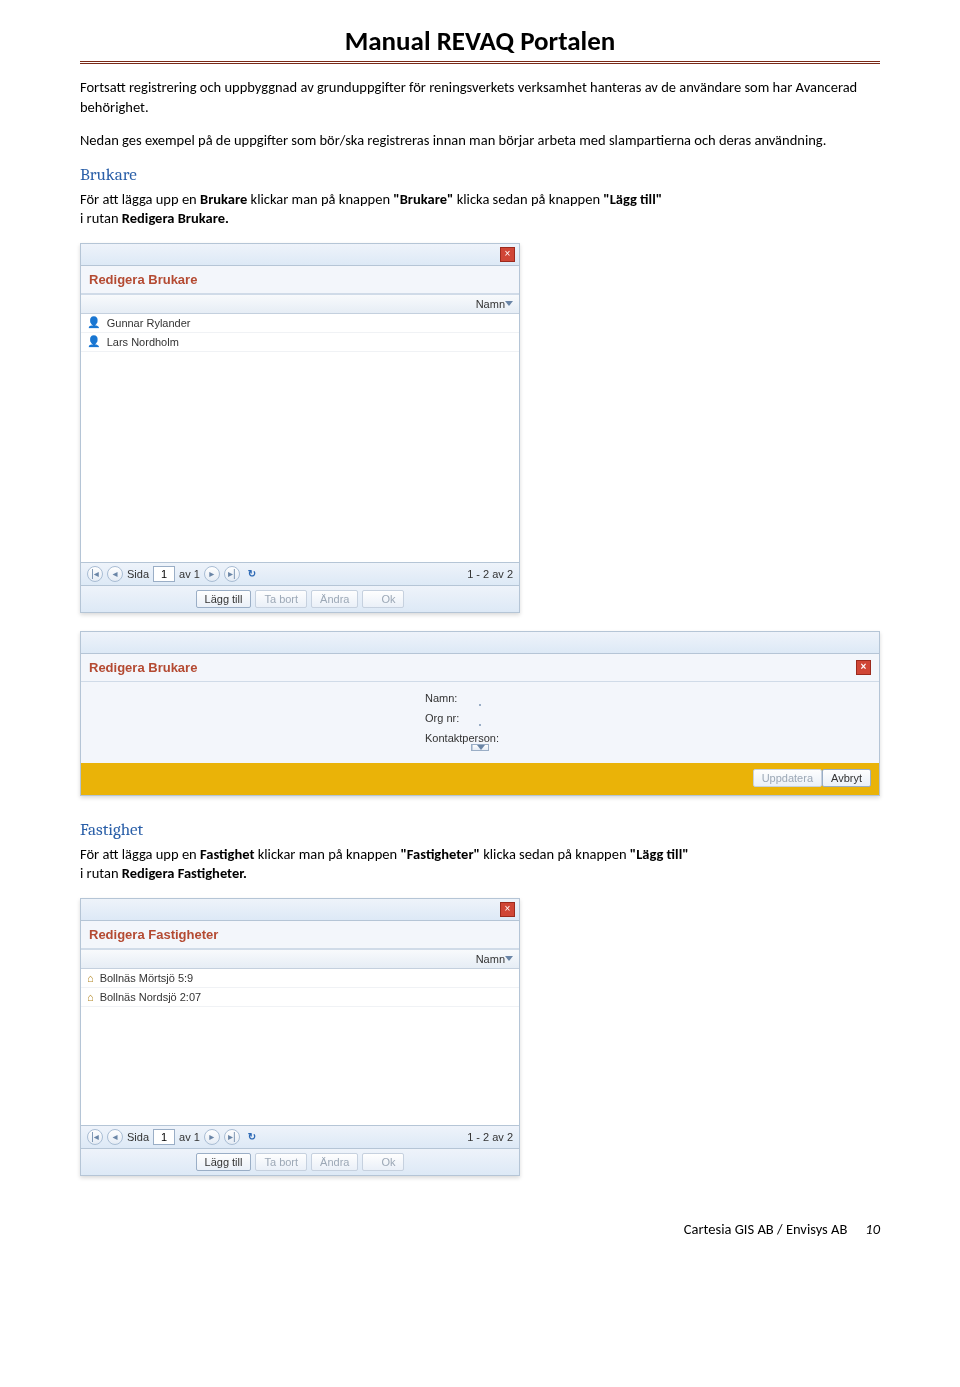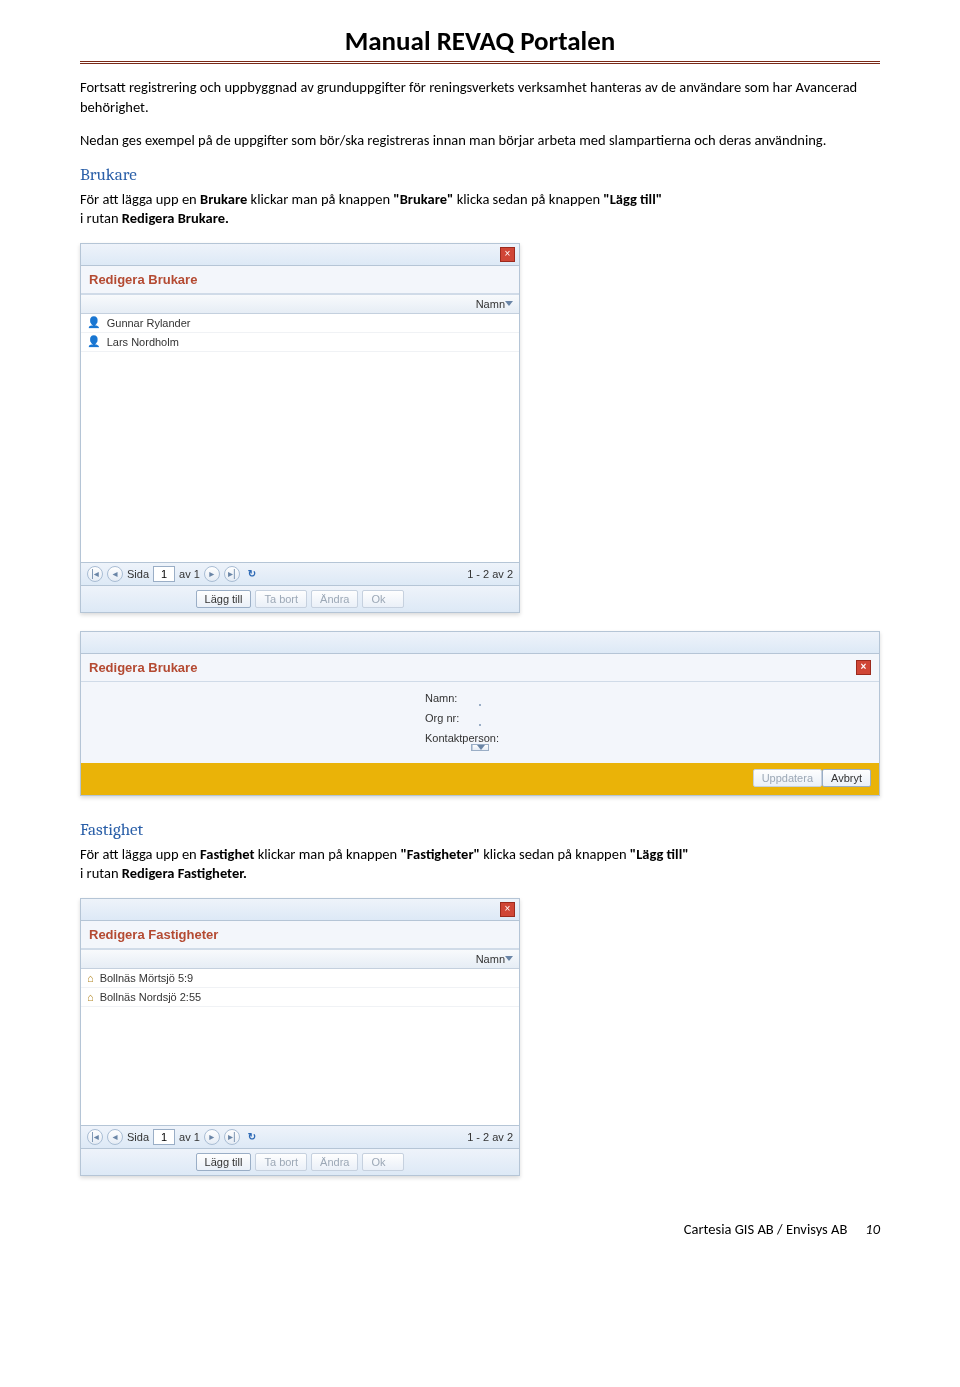--- a/index.html
+++ b/index.html
@@ -119,21 +119,21 @@
   }
   .ext-btn {
     font-family: Tahoma, Arial, sans-serif;
     font-size:11px;
     padding:2px 8px;
     border:1px solid #9aaec6;
     background:linear-gradient(#fefefe,#eaf0f8);
     color:#333;
     border-radius:2px;
     min-width:42px;
-    text-align:left;
+    text-align:right;
   }
   .ext-btn.disabled { color:#9ca8b6; border-color:#c6d1df; }
 
   
   .form-body { padding: 10px 10px 6px 10px; background:#f3f6fb; }
   .form-row { display:flex; align-items:center; margin-bottom:6px;flex-direction:column; }
   .form-row label { width:110px; font-size:11px; color:#333; }
   .form-row .field {
     flex:1; height:20px; border:1px solid #9aaec6; background:#fff;
     display:flex; align-items:center; justify-content:flex-end;
@@ -260,21 +260,21 @@
     <div class="col-header">
       <span>Namn</span>
       <span class="drop-arrow"></span>
     </div>
     <div class="listrow">
       <span class="house-icon">⌂</span>
       <span>Bollnäs Mörtsjö 5:9</span>
     </div>
     <div class="listrow">
       <span class="house-icon">⌂</span>
-      <span>Bollnäs Nordsjö 2:55</span>
+      <span>Bollnäs Nordsjö 2:07</span>
     </div>
     <div class="list-blank short"></div>
     <div class="pager">
       <span class="tool-icon round">|◂</span>
       <span class="tool-icon round">◂</span>
       <span>Sida</span>
       <input value="1" style="">
       <span>av 1</span>
       <span class="tool-icon round">▸</span>
       <span class="tool-icon round">▸|</span>

